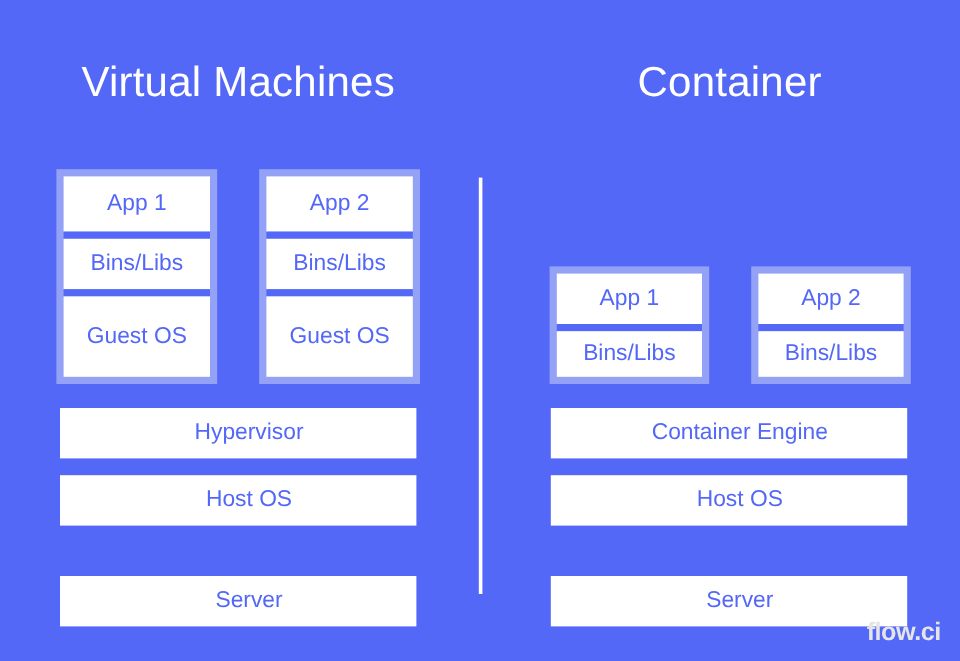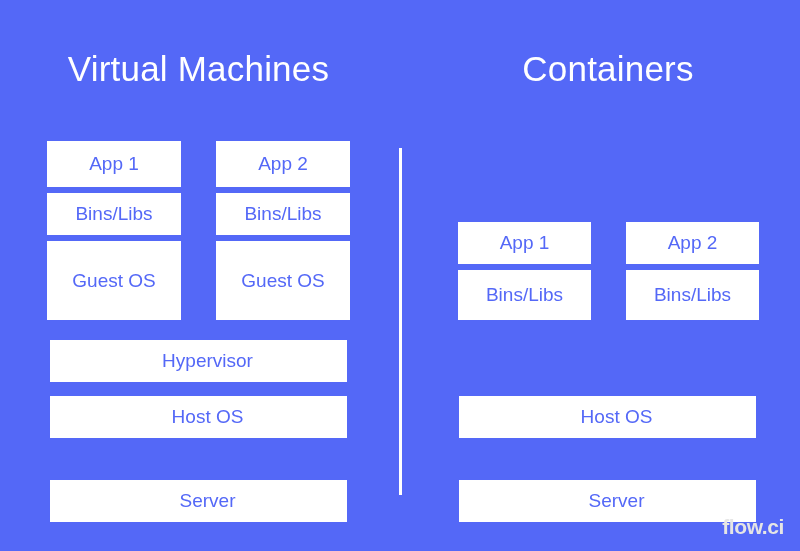--- a/index.html
+++ b/index.html
@@ -46,21 +46,21 @@
     width: 3px;
     height: 347px;
     background: #ffffff;
   }
 
   
   .unit {
     position: absolute;
     box-sizing: border-box;
     background: #93a2f6;
-    padding: 0;
+    padding: 6px;
     display: flex;
     flex-direction: column;
   }
   .unit .cell {
     background: #ffffff;
     color: #5468f7;
     display: flex;
     align-items: center;
     justify-content: center;
     font-size: 19px;
@@ -124,21 +124,21 @@
     letter-spacing: -0.4px;
   }
 </style>
 </head>
 <body>
 
 <div id="canvas">
 
   <div class="col-title" id="title-vm">Virtual Machines</div>
 
-  <div class="col-title" id="title-ctr">Containers</div>
+  <div class="col-title" id="title-ctr">Container</div>
 
   <div id="divider"></div>
 
   <div class="unit vm-unit" id="vm-unit-1">
     <div class="cell cell-app">App 1</div>
     <div class="gap"></div>
     <div class="cell cell-bins">Bins/Libs</div>
     <div class="gap"></div>
     <div class="cell cell-guest">Guest OS</div>
   </div>
@@ -160,18 +160,19 @@
     <div class="gap"></div>
     <div class="cell cell-bins">Bins/Libs</div>
   </div>
 
   <div class="unit ctr-unit" id="ctr-unit-2">
     <div class="cell cell-app">App 2</div>
     <div class="gap"></div>
     <div class="cell cell-bins">Bins/Libs</div>
   </div>
 
+  <div class="base-row base-right row-1">Container Engine</div>
   <div class="base-row base-right row-2">Host OS</div>
   <div class="base-row base-right row-3">Server</div>
 
   <div id="brand">flow.ci</div>
 
 </div>
 
 </body></html>

